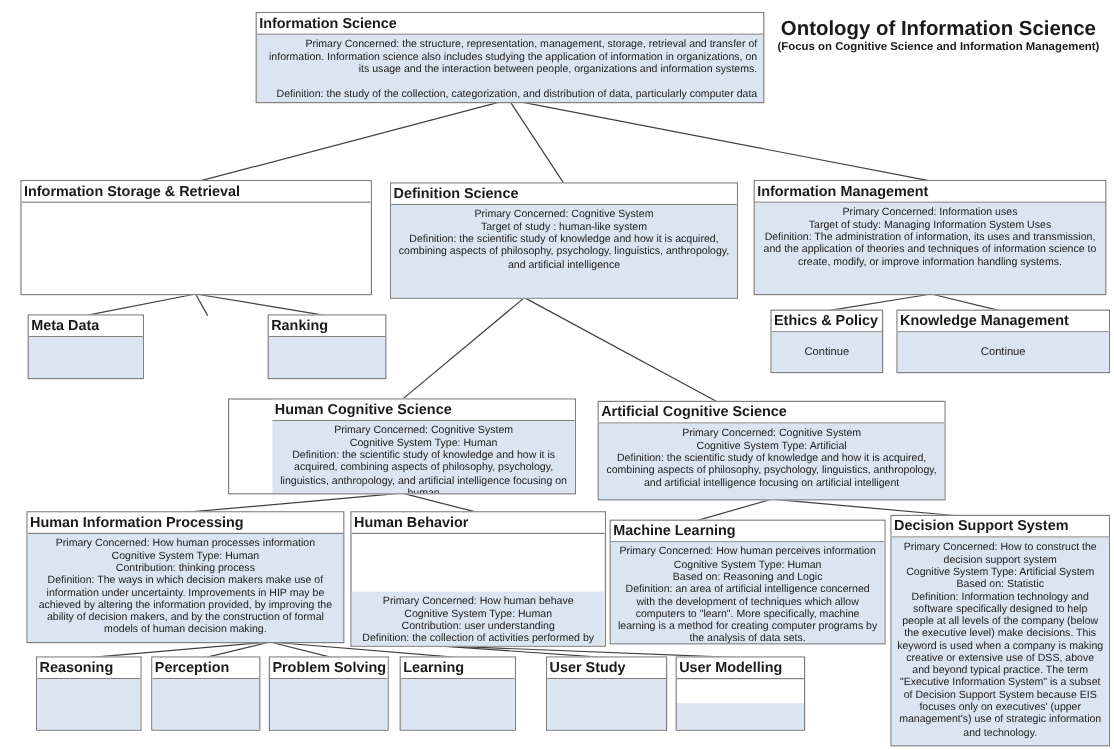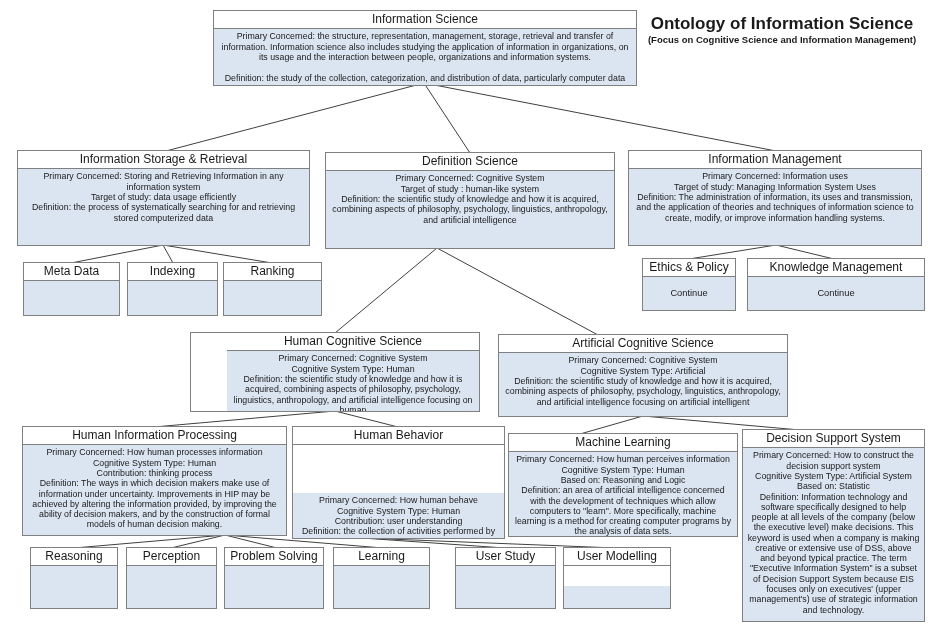--- a/index.html
+++ b/index.html
@@ -27,39 +27,39 @@
     z-index: 1;
     box-sizing: border-box;
     background: var(--node-header-fill, #ffffff);
     border: 1.5px solid var(--node-border, #808080);
     display: flex;
     flex-direction: column;
     overflow: hidden;
   }
   .node-title {
     flex: 0 0 auto;
-    text-align: center;
     font-size: 12px;
     line-height: 1.45;
     padding: 0 2px;
     background: var(--node-header-fill, #ffffff);
     border-bottom: 1px solid var(--node-border, #808080);
     white-space: nowrap;
+    font-weight: bold;
   }
   .node-body {
     flex: 1 1 auto;
     background: var(--node-body-fill, #dbe5f1);
     font-size: 8.8px;
     line-height: 1.17;
     text-align: center;
     white-space: pre-line;
     padding: 2px 4px;
     overflow: hidden;
   }
-  .node-body.left-align { text-align: center; padding: 2px 5px; }
+  .node-body.left-align { text-align: right; padding: 2px 5px; }
   .node-body.middle {
     display: flex;
     align-items: center;
     justify-content: center;
     font-size: 9.3px;
   }
   #heading {
     position: absolute;
     left: 637px; top: 14px; width: 290px;
     text-align: center;
@@ -113,23 +113,20 @@
 
   <div class="node" style="left:213px;top:10px;width:424px;height:76px;">
     <div class="node-title">Information Science</div>
     <div class="node-body left-align">Primary Concerned: the structure, representation, management, storage, retrieval and transfer of information. Information science also includes studying the application of information in organizations, on its usage and the interaction between people, organizations and information systems.
 
 Definition: the study of the collection, categorization, and distribution of data, particularly computer data</div>
   </div>
 
   <div class="node" style="left:17px;top:150px;width:293px;height:96px;">
     <div class="node-title">Information Storage &amp; Retrieval</div>
-    <div class="node-body">Primary Concerned: Storing and Retrieving Information in any information system
-Target of study: data usage efficiently
-Definition: the process of systematically searching for and retrieving stored computerized data</div>
   </div>
 
   <div class="node" style="left:325px;top:152px;width:290px;height:97px;">
     <div class="node-title">Definition Science</div>
     <div class="node-body">Primary Concerned: Cognitive System
 Target of study : human-like system
 Definition: the scientific study of knowledge and how it is acquired, combining aspects of philosophy, psychology, linguistics, anthropology, and artificial intelligence</div>
   </div>
 
   <div class="node" style="left:628px;top:150px;width:294px;height:96px;">
@@ -137,24 +134,20 @@
     <div class="node-body">Primary Concerned: Information uses
 Target of study: Managing Information System Uses
 Definition: The administration of information, its uses and transmission, and the application of theories and techniques of information science to create, modify, or improve information handling systems.</div>
   </div>
 
   <div class="node" style="left:23px;top:262px;width:97px;height:54px;">
     <div class="node-title">Meta Data</div>
     <div class="node-body"></div>
   </div>
 
-  <div class="node" style="left:127px;top:262px;width:91px;height:54px;">
-    <div class="node-title">Indexing</div>
-    <div class="node-body"></div>
-  </div>
 
   <div class="node" style="left:223px;top:262px;width:99px;height:54px;">
     <div class="node-title">Ranking</div>
     <div class="node-body"></div>
   </div>
 
   <div class="node" style="left:642px;top:258px;width:94px;height:53px;">
     <div class="node-title">Ethics &amp; Policy</div>
     <div class="node-body middle">Continue</div>
   </div>

